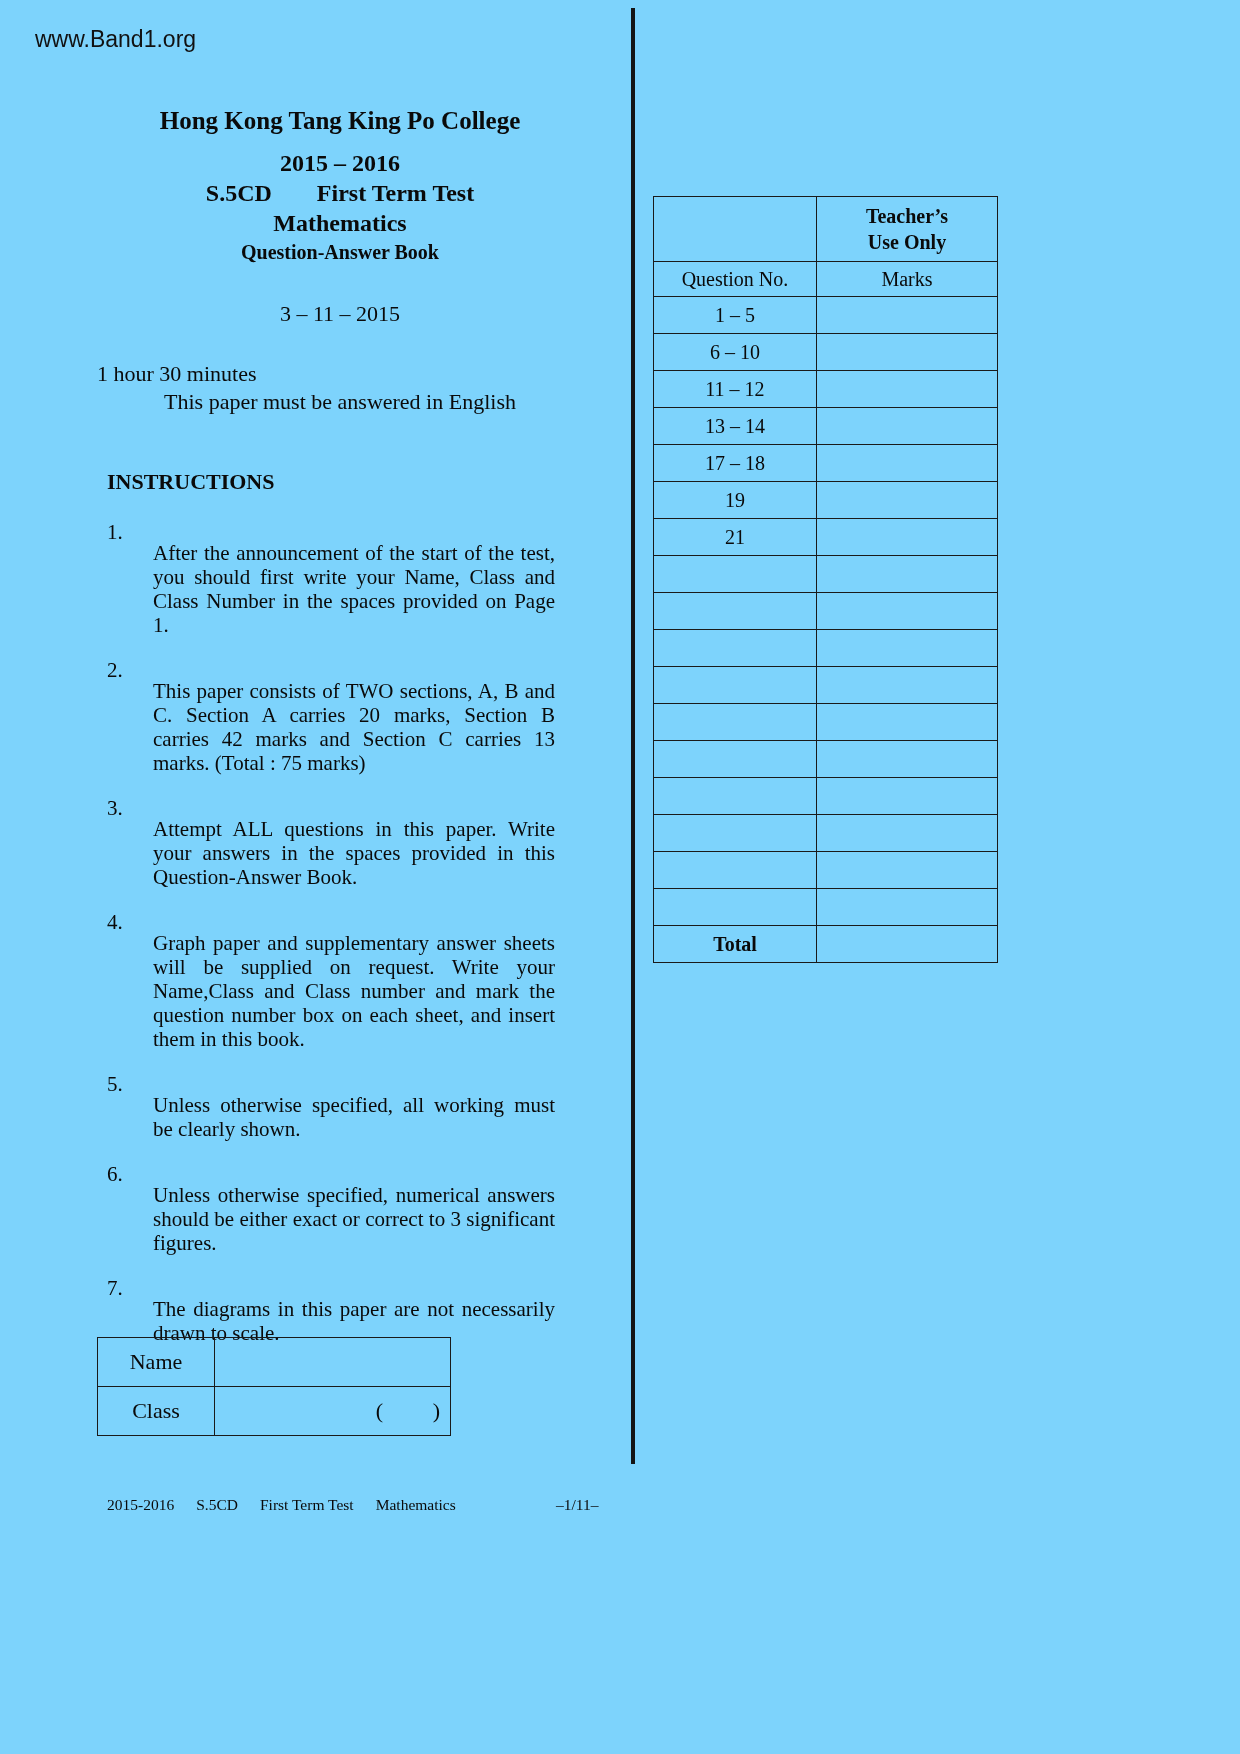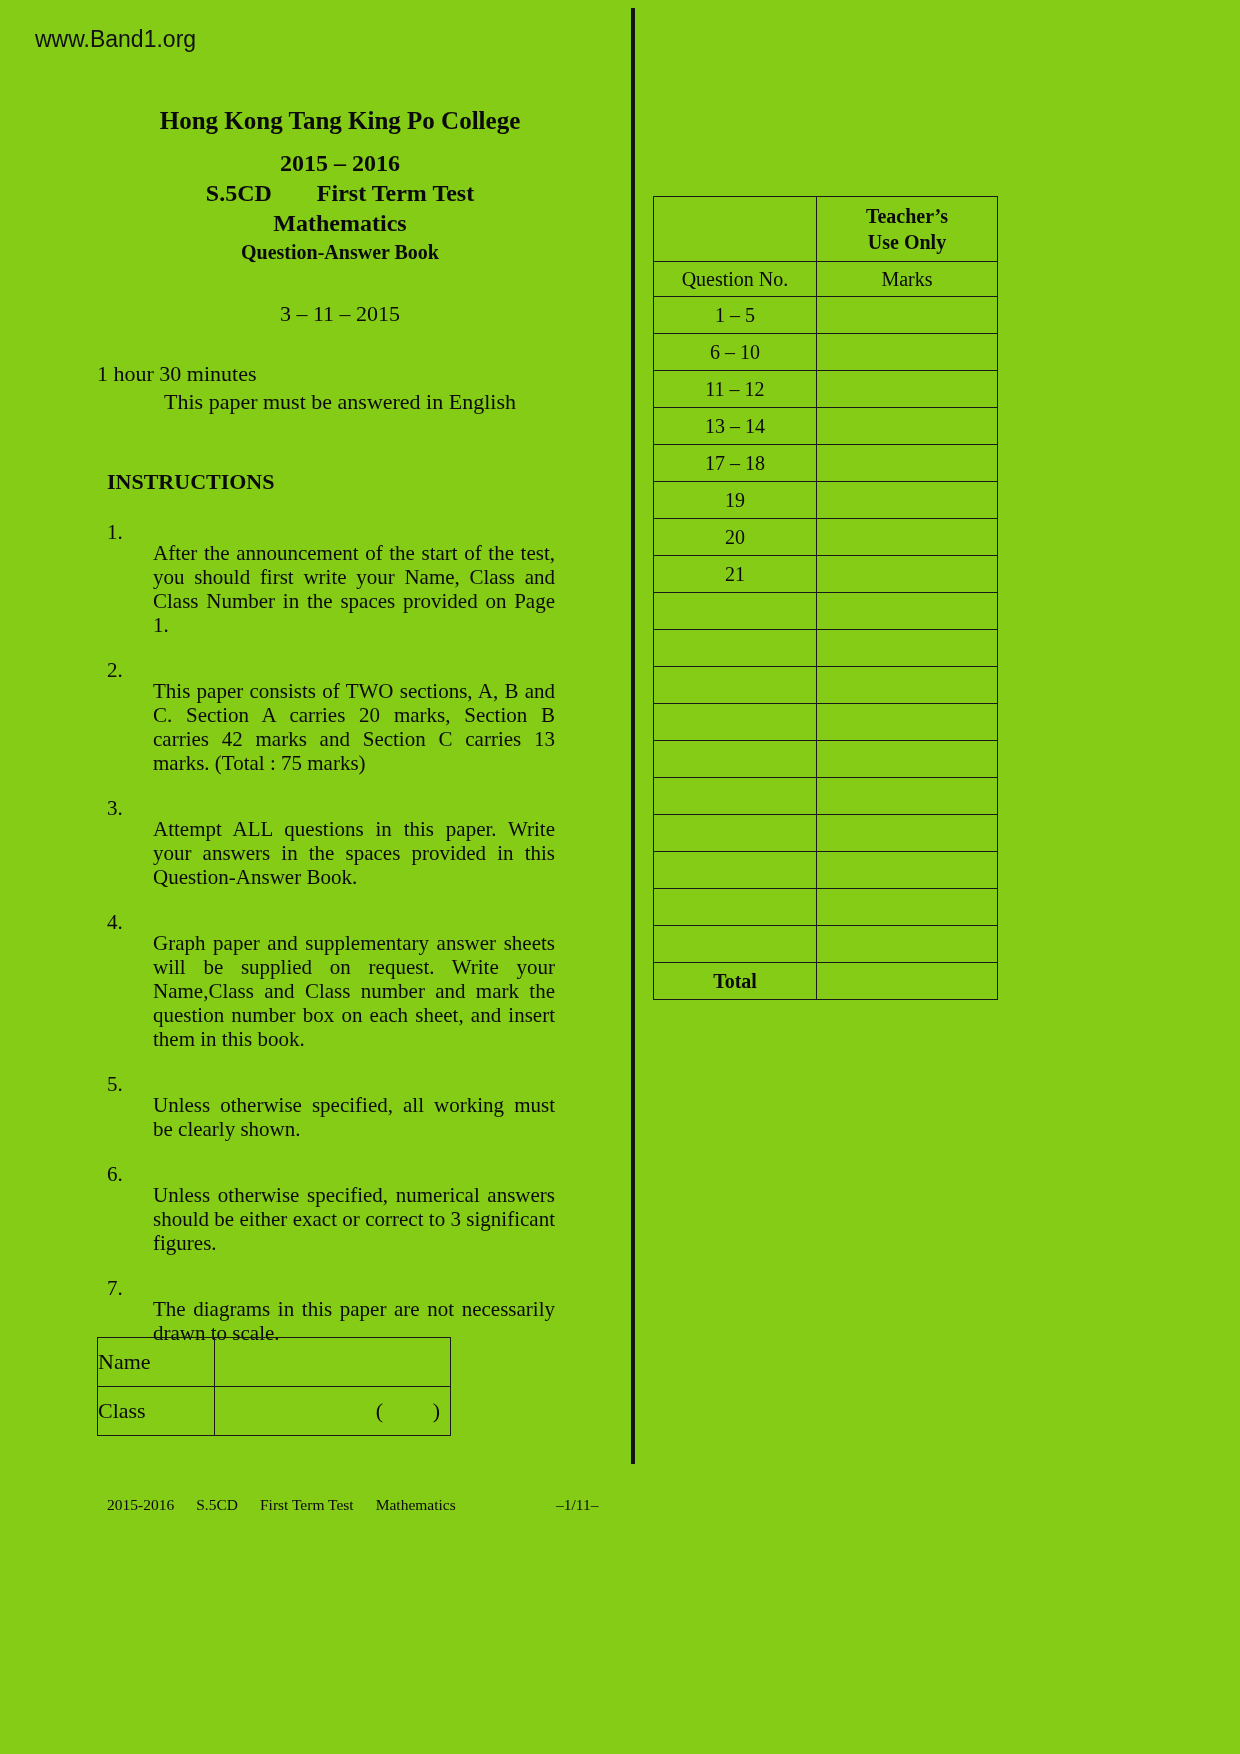--- a/index.html
+++ b/index.html
@@ -1,19 +1,19 @@
 <!DOCTYPE html>
 <html><head>
 <meta charset="utf-8">
 <style>
   html,body{margin:0;padding:0;background:#e8e8e8;}
   .page{
     position:relative;
     width:1240px;height:1754px;
-    background:#84cc16;
+    background:#7dd3fc;
     color:#0a0a0a;
     font-family:"Liberation Serif", serif;
     overflow:hidden;
     margin:0 auto;
   }
   .watermark{
     position:absolute;left:35px;top:26px;
     font-family:"Liberation Sans", sans-serif;
     font-size:23px;color:#111;
   }
@@ -60,21 +60,21 @@
   .mrow td{height:36px;}
   .total-row td{height:36px;}
   .total-cell{font-weight:bold;}
 
   
   .name-table{
     position:absolute;left:97px;top:1337px;
     border-collapse:collapse;font-size:22px;
   }
   .name-table td{border:1px solid #1a1a1a;padding:0;vertical-align:middle;}
-  .name-table .lbl{width:116px;min-width:116px;height:48px;}
+  .name-table .lbl{width:116px;min-width:116px;height:48px;text-align:center;}
   .name-table .val{width:235px;min-width:235px;height:48px;}
   .paren{
     display:block;text-align:right;padding-right:10px;
     white-space:pre;font-size:22px;
   }
 
   
   .footer{
     position:absolute;left:0;top:1496px;width:1240px;
     font-size:15.5px;color:#0a0a0a;
@@ -174,24 +174,20 @@
       <tr class="mrow">
         <td class="c1">13 – 14</td>
         <td class="c2"></td>
       </tr>
       <tr class="mrow">
         <td class="c1">17 – 18</td>
         <td class="c2"></td>
       </tr>
       <tr class="mrow">
         <td class="c1">19</td>
-        <td class="c2"></td>
-      </tr>
-      <tr class="mrow">
-        <td class="c1">20</td>
         <td class="c2"></td>
       </tr>
       <tr class="mrow">
         <td class="c1">21</td>
         <td class="c2"></td>
       </tr>
       <tr class="mrow">
         <td class="c1"></td>
         <td class="c2"></td>
       </tr>

